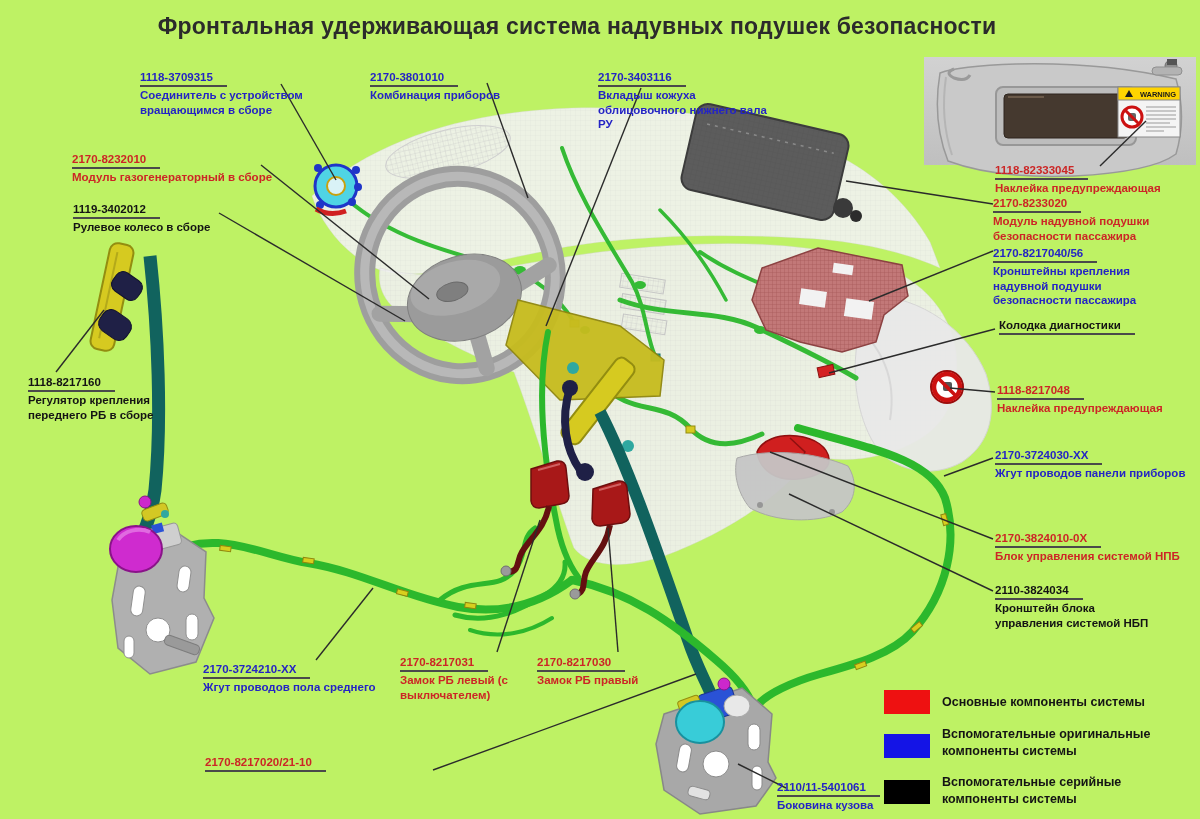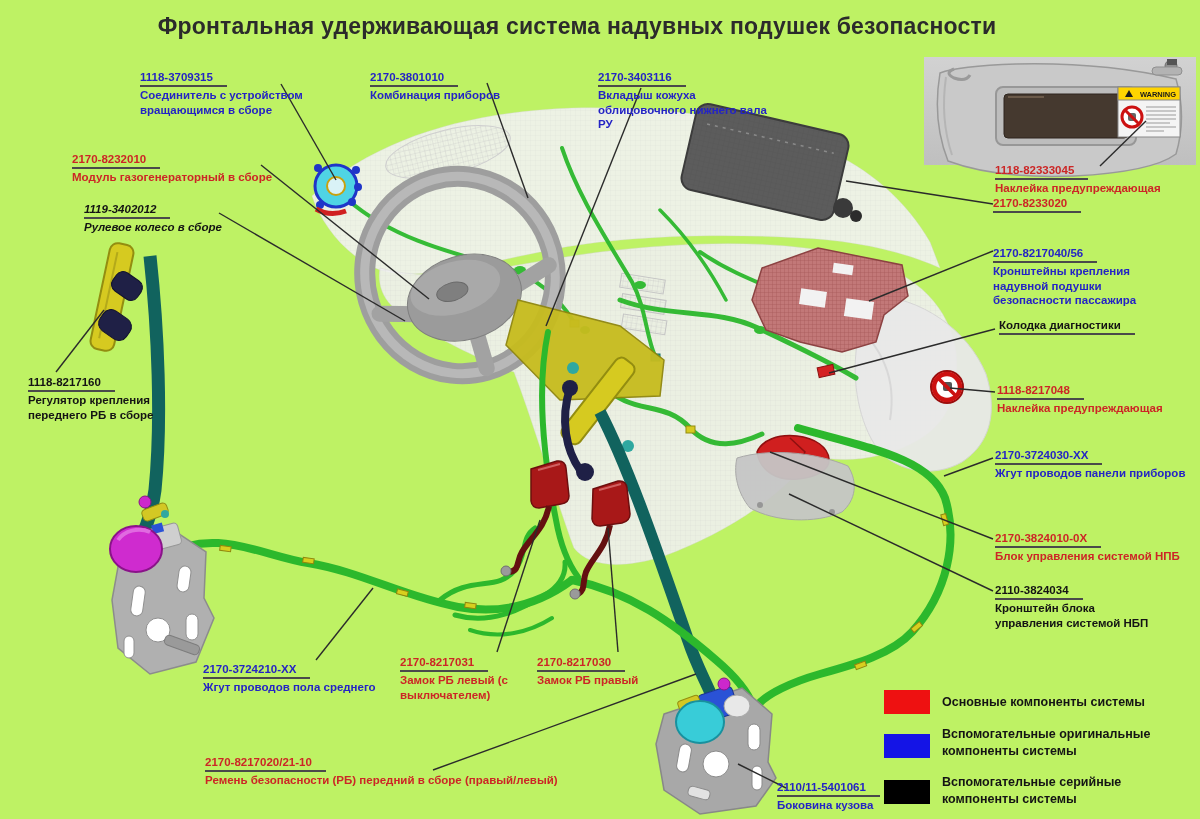--- a/index.html
+++ b/index.html
@@ -303,30 +303,31 @@
     <span class="t">Комбинация приборов</span>
   </div>
   <div class="co blue" style="left:598px;top:70px;max-width:182px;">
     <span class="n">2170-3403116</span>
     <span class="t">Вкладыш кожуха облицовочного нижнего вала РУ</span>
   </div>
   <div class="co red" style="left:72px;top:152px;max-width:230px;">
     <span class="n">2170-8232010</span>
     <span class="t">Модуль газогенераторный в сборе</span>
   </div>
-  <div class="co black" style="left:84px;top:202px;max-width:200px;font-style:italic;">
+  <div class="co black" style="left:73px;top:202px;max-width:200px;">
     <span class="n">1119-3402012</span>
     <span class="t">Рулевое колесо в сборе</span>
   </div>
   <div class="co red" style="left:995px;top:163px;max-width:200px;">
     <span class="n">1118-82333045</span>
     <span class="t">Наклейка предупреждающая</span>
   </div>
   <div class="co red" style="left:993px;top:196px;max-width:175px;">
     <span class="n">2170-8233020</span>
+    <span class="t">Модуль надувной подушки безопасности пассажира</span>
   </div>
   <div class="co blue" style="left:993px;top:240px;max-width:190px;margin-top:6px;">
     <span class="n">2170-8217040/56</span>
     <span class="t">Кронштейны крепления надувной подушки безопасности пассажира</span>
   </div>
   <div class="co black" style="left:999px;top:318px;max-width:190px;">
     <span class="n">Колодка диагностики</span>
   </div>
   <div class="co red" style="left:997px;top:383px;max-width:200px;">
     <span class="n">1118-8217048</span>
@@ -355,21 +356,20 @@
   <div class="co red" style="left:400px;top:655px;max-width:120px;">
     <span class="n">2170-8217031</span>
     <span class="t">Замок РБ левый (с выключателем)</span>
   </div>
   <div class="co red" style="left:537px;top:655px;max-width:120px;">
     <span class="n">2170-8217030</span>
     <span class="t">Замок РБ правый</span>
   </div>
   <div class="co red" style="left:205px;top:755px;max-width:440px;">
     <span class="n">2170-8217020/21-10</span>
-    <span class="t">Ремень безопасности (РБ) передний в сборе (правый/левый)</span>
   </div>
   <div class="co blue" style="left:777px;top:780px;max-width:150px;">
     <span class="n">2110/11-5401061</span>
     <span class="t">Боковина кузова</span>
   </div>
 
   <div class="legend">
     <div class="lrow" style="top:0;">
       <div class="lsw red" style="top:2px;"></div>
       <span class="llab" style="top:6px;">Основные компоненты системы</span>

